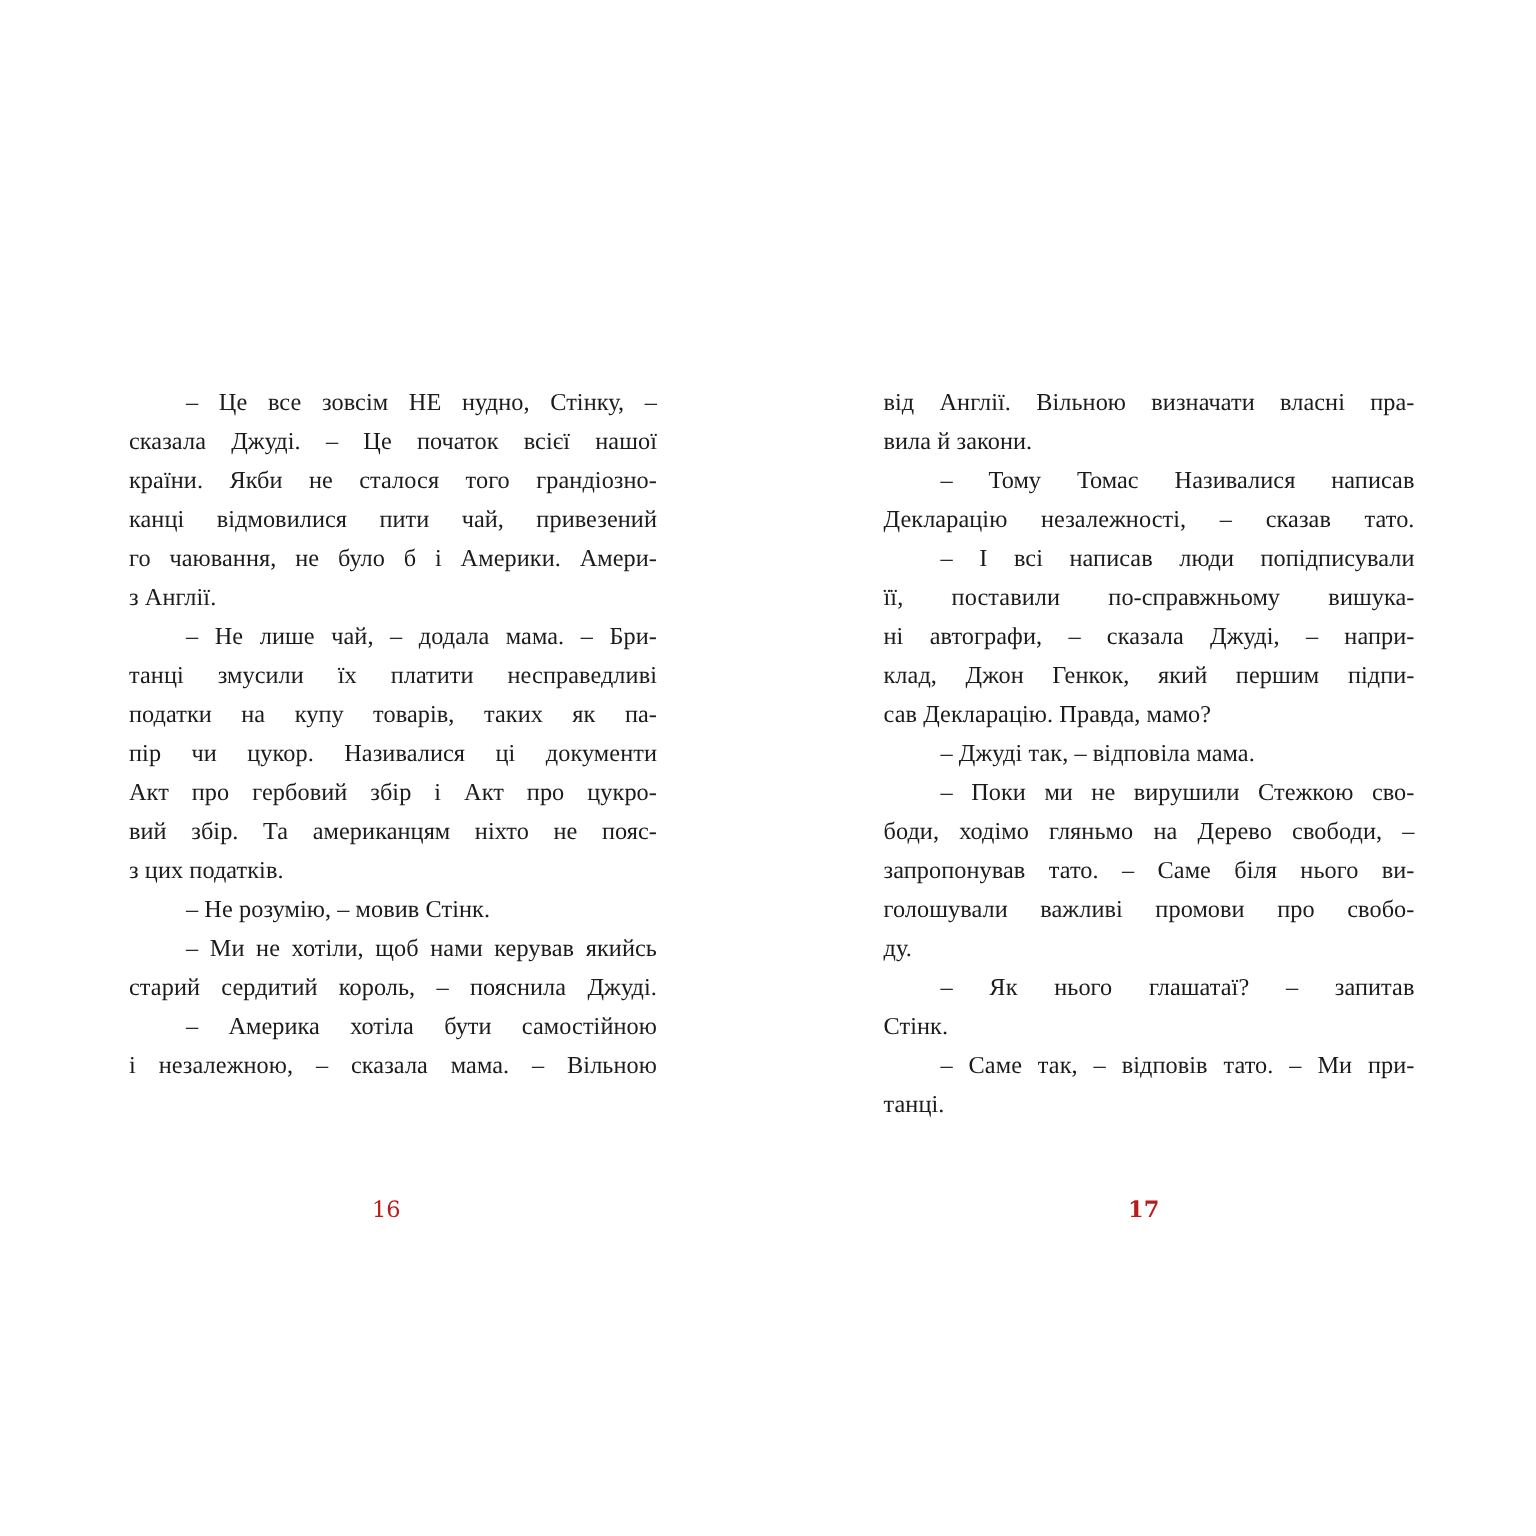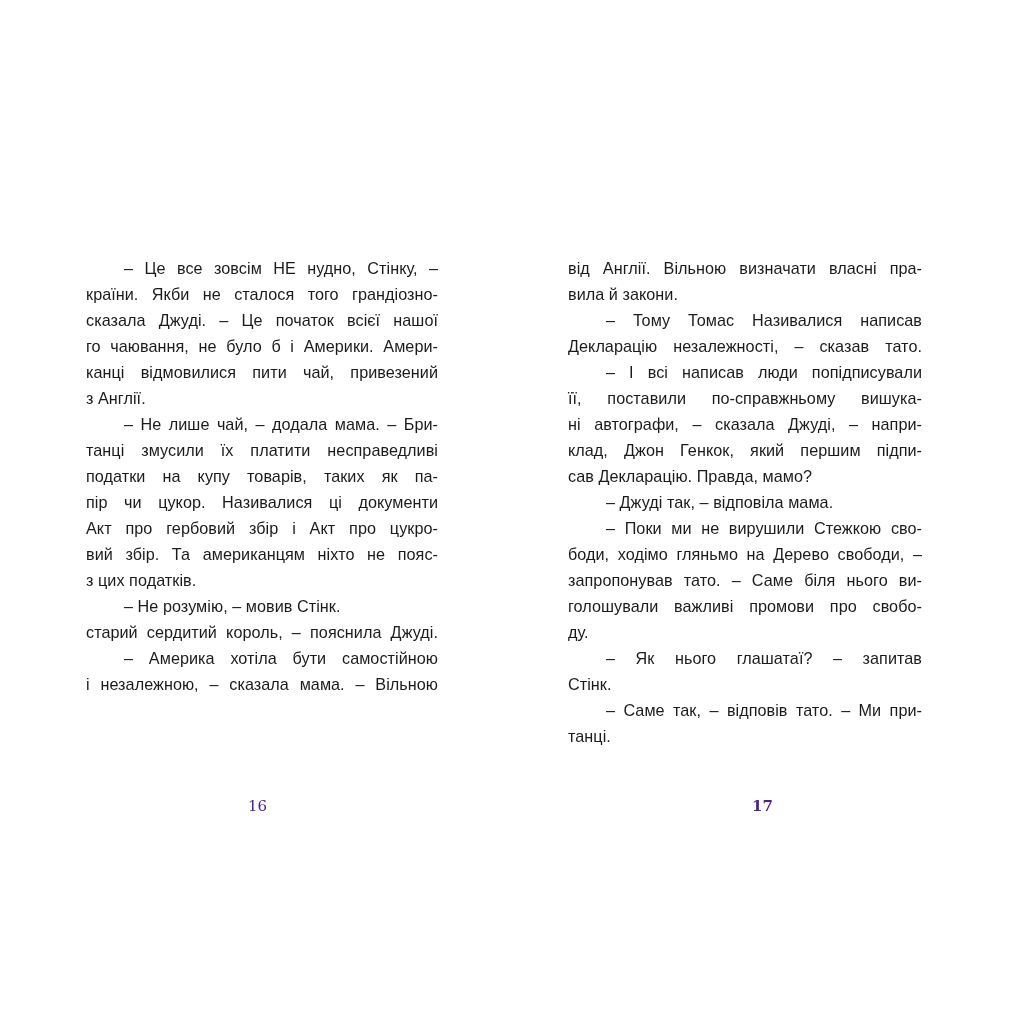--- a/index.html
+++ b/index.html
@@ -1,58 +1,59 @@
 <!DOCTYPE html>
 <html><head>
 <meta charset="utf-8">
 <style>
   html, body { margin: 0; padding: 0; background: #ffffff; }
   body { width: 1024px; height: 1024px; position: relative; overflow: hidden; }
   .page {
     position: absolute;
     top: 255px;
-    font-family: Liberation Sans, sans-serif;
+    font-family: Liberation Serif, serif;
     font-size: 16.2px;
     line-height: 26px;
     color: #1b1b1b;
     letter-spacing: 0.05px;
   }
   .page.left { left: 86px; width: 352px; }
-  .page.right { left: 568px; width: 354px; }
+  .page.right { left: 589px; width: 354px; }
   .line { display: block; white-space: nowrap; text-align: justify; text-align-last: justify; height: 26px; }
   .line.indent { padding-left: 38px; }
   .line.last { text-align-last: left; }
   .pagenum {
     position: absolute;
     top: 797px;
     font-family: "DejaVu Serif", "Liberation Serif", serif;
     font-size: 15px;
-    color: #4c1d95;
+    color: #b91c1c;
   }
   .pagenum.left { left: 248px; }
   .pagenum.right { left: 752px; font-weight: bold; }
 </style>
 </head>
 <body>
 
 <div class="page left" id="left-text">
     <span class="line indent">– Це все зовсім НЕ нудно, Стінку, –</span>
+    <span class="line">сказала Джуді. – Це початок всієї нашої</span>
     <span class="line">країни. Якби не сталося того грандіозно-</span>
-    <span class="line">сказала Джуді. – Це початок всієї нашої</span>
+    <span class="line">канці відмовилися пити чай, привезений</span>
     <span class="line">го чаювання, не було б і Америки. Амери-</span>
-    <span class="line">канці відмовилися пити чай, привезений</span>
     <span class="line last">з Англії.</span>
     <span class="line indent">– Не лише чай, – додала мама. – Бри-</span>
     <span class="line">танці змусили їх платити несправедливі</span>
     <span class="line">податки на купу товарів, таких як па-</span>
     <span class="line">пір чи цукор. Називалися ці документи</span>
     <span class="line">Акт про гербовий збір і Акт про цукро-</span>
     <span class="line">вий збір. Та американцям ніхто не пояс-</span>
     <span class="line last">з цих податків.</span>
     <span class="line indent last">– Не розумію, – мовив Стінк.</span>
+    <span class="line indent">– Ми не хотіли, щоб нами керував якийсь</span>
     <span class="line">старий сердитий король, – пояснила Джуді.</span>
     <span class="line indent">– Америка хотіла бути самостійною</span>
     <span class="line">і незалежною, – сказала мама. – Вільною</span>
   </div>
 <div class="page right" id="right-text">
     <span class="line">від Англії. Вільною визначати власні пра-</span>
     <span class="line last">вила й закони.</span>
     <span class="line indent">– Тому Томас Називалися написав</span>
     <span class="line">Декларацію незалежності, – сказав тато.</span>
     <span class="line indent">– І всі написав люди попідписували</span>

